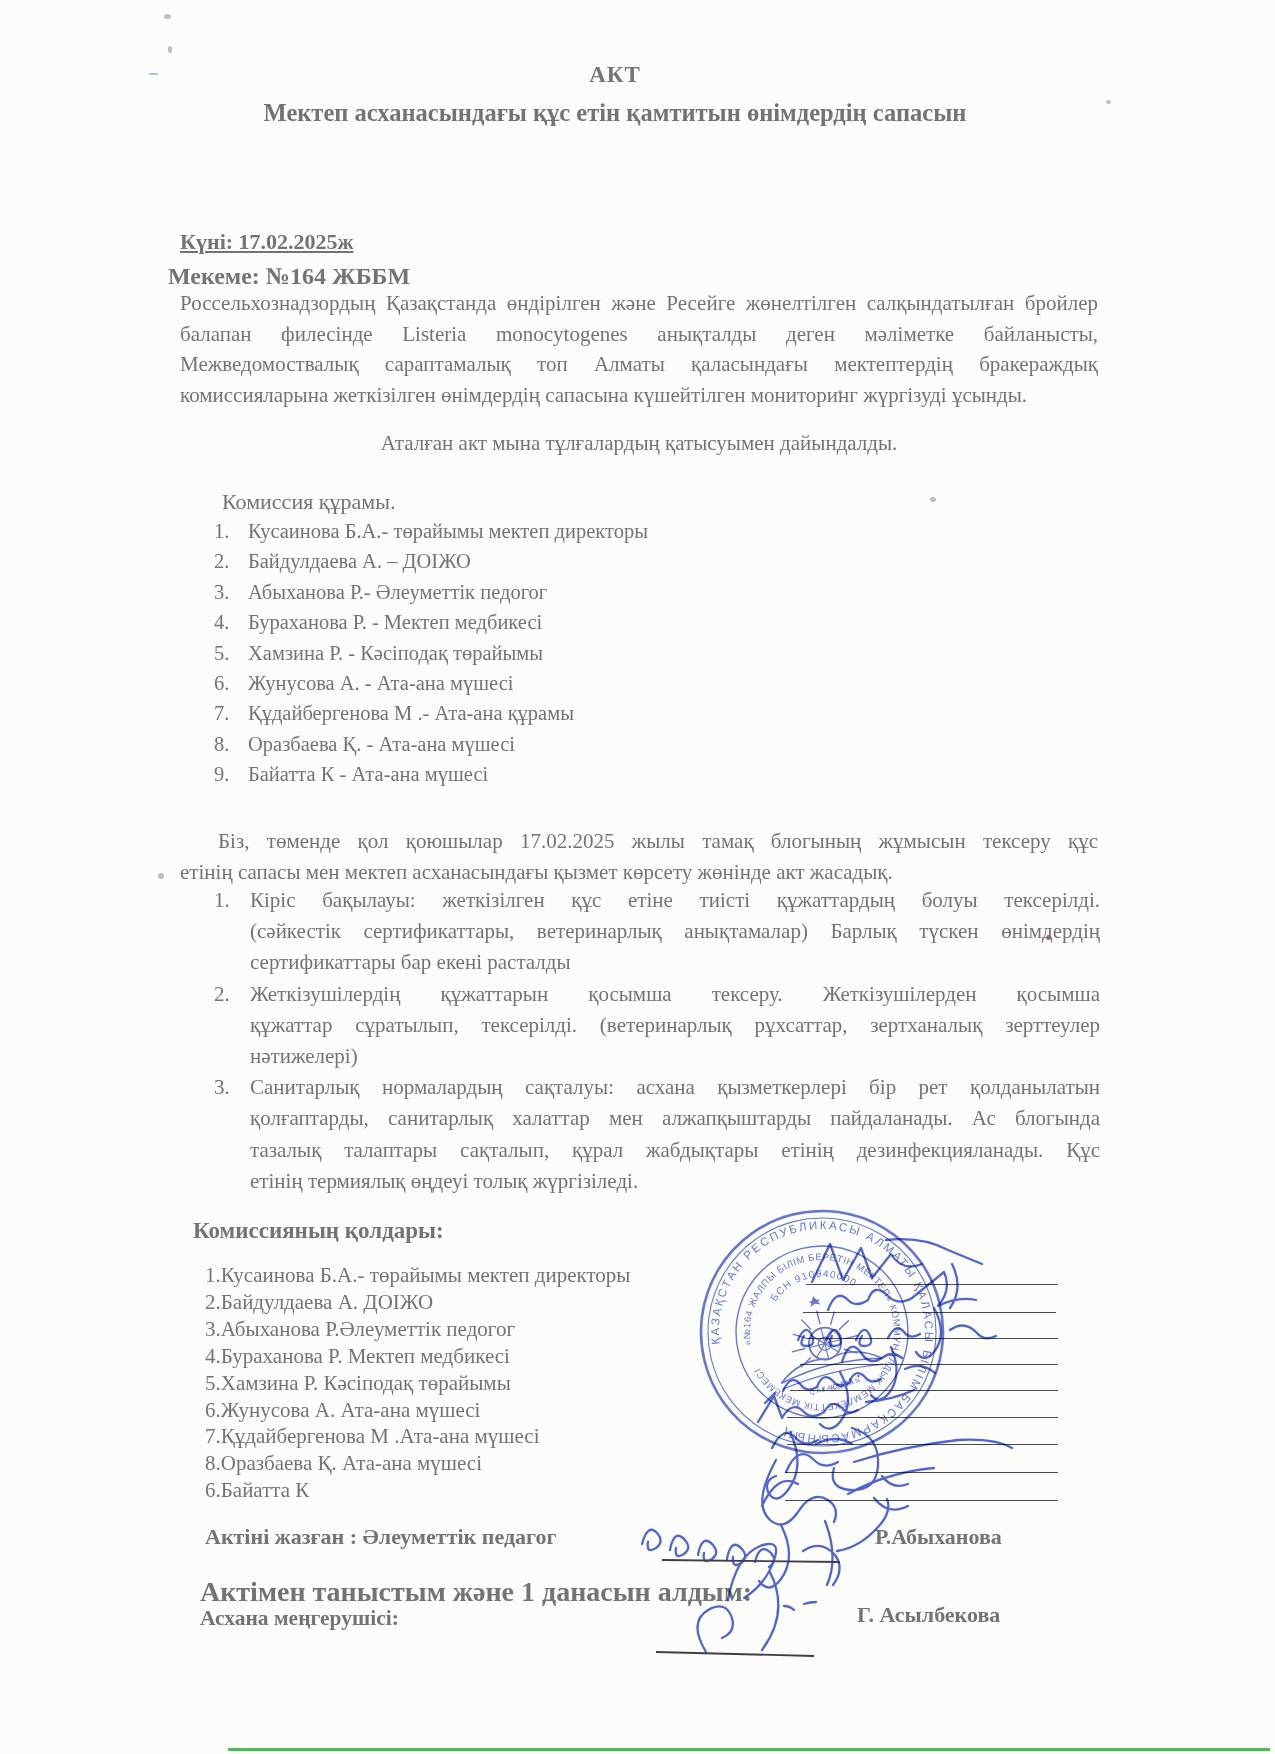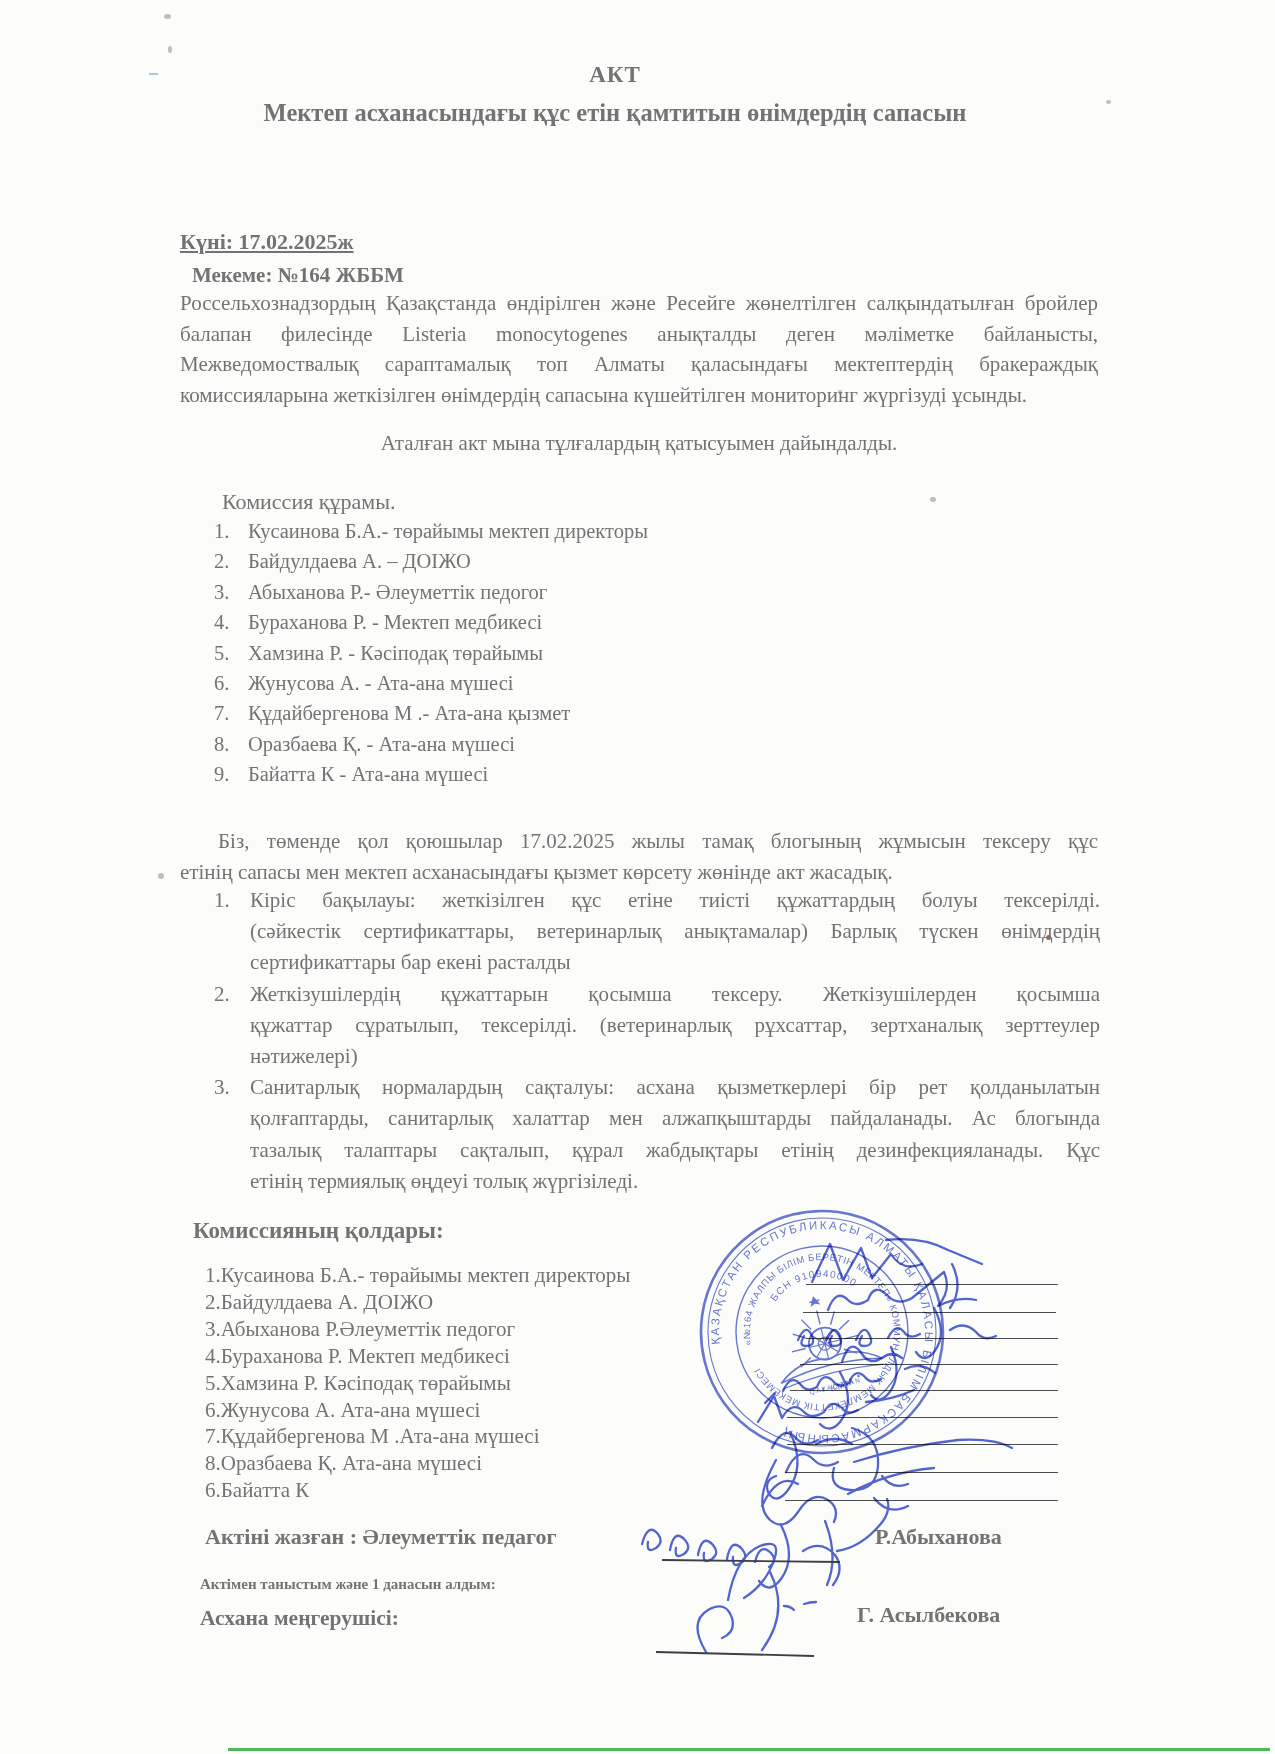--- a/index.html
+++ b/index.html
@@ -6,21 +6,21 @@
   .page{position:relative;width:1275px;height:1754px;margin:0 auto;background:#fcfcfa;
         font-family:"Liberation Serif",serif;color:#737373;overflow:hidden;}
   .abs{position:absolute;}
   .b{font-weight:bold;}
   .ctr{text-align:center;}
   
   .title-akt{left:180px;top:62px;width:870px;font-size:23px;letter-spacing:1px;}
   .subtitle1{left:130px;top:99px;width:970px;font-size:24.5px;}
   .subtitle2{left:130px;top:136px;width:970px;font-size:24.5px;}
   .date-line{left:180px;top:229px;font-size:22px;text-decoration:underline;}
-  .org-line{left:192px;top:263px;font-size:21px;}
+  .org-line{left:168px;top:263px;font-size:24px;}
   
   #intro{left:180px;top:288px;width:918px;}
   .jline{font-size:21px;line-height:30.6px;text-align:justify;text-align-last:justify;}
   .jline.last{text-align-last:left;}
   #prepared{left:180px;top:431px;width:918px;font-size:21px;}
   .comm-heading{left:222px;top:489px;font-size:22px;text-align:center;}
   #commission{left:214px;top:516px;width:900px;}
   .cm{font-size:20.5px;line-height:30.4px;}
   .cm .num{display:inline-block;width:34px;}
   #act-par{left:180px;top:826px;width:918px;}
@@ -30,21 +30,21 @@
   #findings{left:214px;top:885px;width:886px;}
   .find{font-size:21px;line-height:31.2px;text-align:justify;text-align-last:justify;width:886px;}
   .find .num{display:inline-block;width:36px;}
   .find.cont{padding-left:36px;width:850px;}
   .find.last{text-align-last:left;}
   .sig-heading{left:193px;top:1218px;font-size:23px;}
   #sig-list{left:205px;top:1262px;width:560px;}
   .sl{font-size:21px;line-height:26.9px;}
   .author-label{left:205px;top:1524px;font-size:22px;}
   .author-name{left:875px;top:1524px;font-size:22px;}
-  .ack-line{left:200px;top:1576px;font-size:15px;}
+  .ack-line{left:200px;top:1576px;font-size:28px;}
   .canteen-label{left:200px;top:1606px;font-size:21.5px;}
   .canteen-name{left:857px;top:1602px;font-size:22px;}
   
   .sig-line{position:absolute;height:0;border-top:1.6px solid #4b4b52;}
   
   .speck{position:absolute;background:#8a8a8a;border-radius:50%;opacity:.55;}
   .blue-dash{position:absolute;background:#79b7da;height:2px;opacity:.7;}
   .green-line{position:absolute;left:228px;top:1748px;width:1042px;height:3px;background:#32ab3c;opacity:.85;}
   svg{position:absolute;overflow:visible;}
   .stamp-svg{left:690px;top:1200px;mix-blend-mode:multiply;}
@@ -80,21 +80,21 @@
 
   <div class="abs comm-heading">Комиссия құрамы.</div>
 
   <div class="abs" id="commission">
       <div class="cm"><span class="num">1.</span><span>Кусаинова Б.А.- төрайымы мектеп директоры</span></div>
       <div class="cm"><span class="num">2.</span><span>Байдулдаева А. – ДОІЖО</span></div>
       <div class="cm"><span class="num">3.</span><span>Абыханова Р.- Әлеуметтік педогог</span></div>
       <div class="cm"><span class="num">4.</span><span>Бураханова Р. - Мектеп медбикесі</span></div>
       <div class="cm"><span class="num">5.</span><span>Хамзина Р. - Кәсіподақ төрайымы</span></div>
       <div class="cm"><span class="num">6.</span><span>Жунусова А.  - Ата-ана мүшесі</span></div>
-      <div class="cm"><span class="num">7.</span><span>Құдайбергенова М .- Ата-ана қызмет</span></div>
+      <div class="cm"><span class="num">7.</span><span>Құдайбергенова М .- Ата-ана құрамы</span></div>
       <div class="cm"><span class="num">8.</span><span>Оразбаева Қ. - Ата-ана мүшесі</span></div>
       <div class="cm"><span class="num">9.</span><span>Байатта К  -  Ата-ана мүшесі</span></div>
     </div>
 
   <div class="abs" id="act-par">
       <div class="apar ind"><span>Біз, төменде қол қоюшылар 17.02.2025 жылы тамақ блогының жұмысын тексеру құс</span></div>
       <div class="apar last"><span>етінің сапасы мен мектеп асханасындағы қызмет көрсету жөнінде акт жасадық.</span></div>
     </div>
 
   <div class="abs" id="findings">

